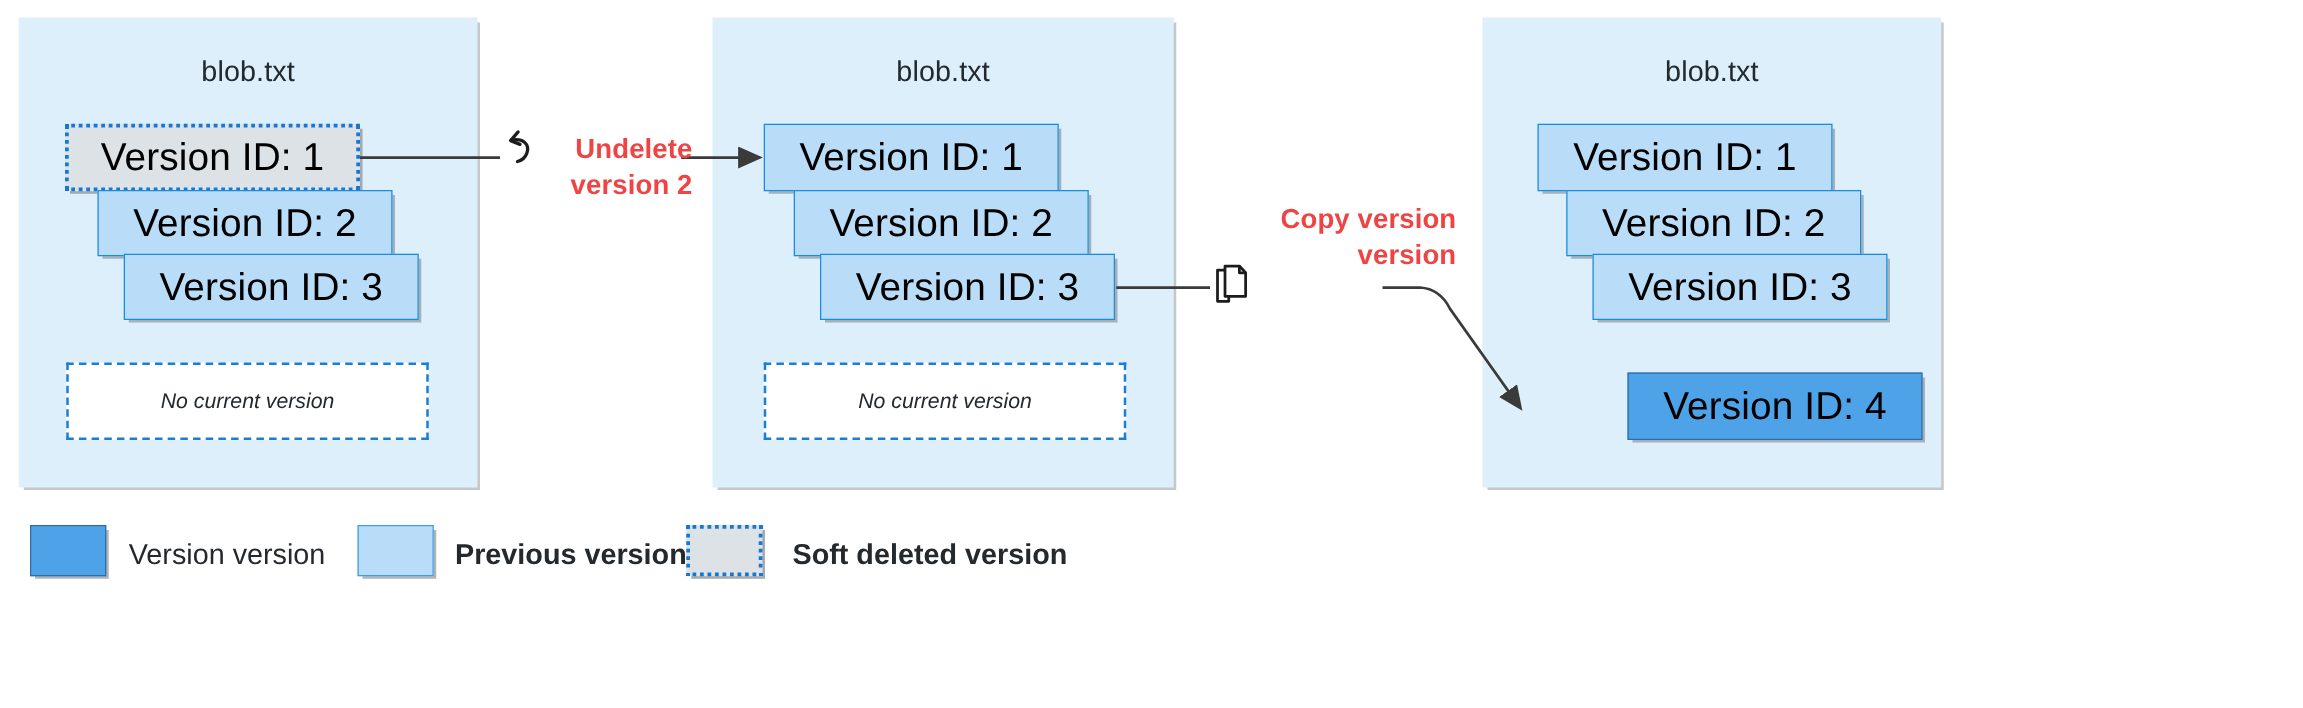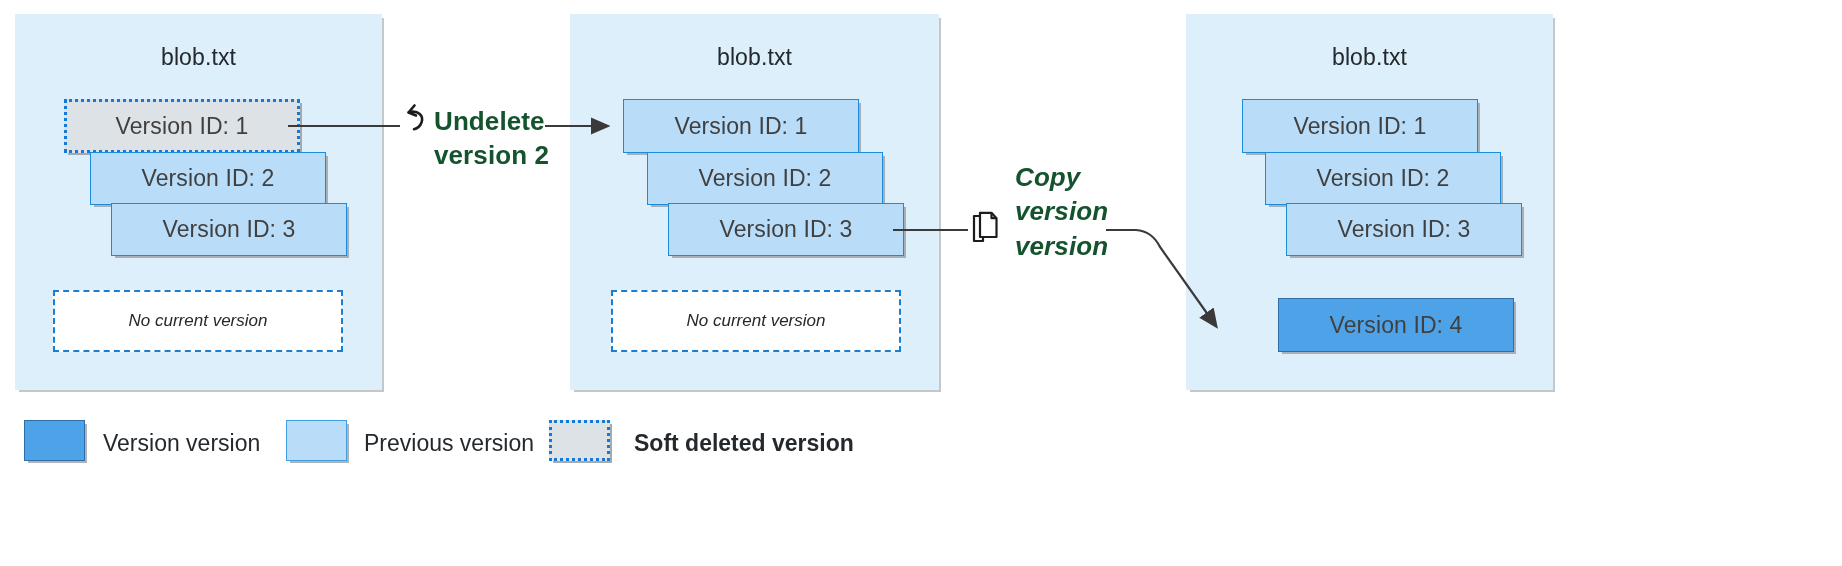--- a/index.html
+++ b/index.html
@@ -29,24 +29,23 @@
     letter-spacing:.1px;
   }
 
   
   .vbox{
     position:absolute;
     box-sizing:border-box;
     display:flex;
     align-items:center;
     justify-content:center;
-    font-size:23px;
-    color:#404040;
+    font-size:31px;
+    color:#000000;
     letter-spacing:.1px;
-    margin-left:12px;
   }
   .vbox.prev{
     background:#b9ddf8;
     border:1.6px solid #1b8cdc;
     box-shadow:3px 3px 0 -1px rgba(150,155,160,.75);
   }
   .vbox.current{
     background:#4ea3e8;
     border:1.6px solid #2d6ea8;
     box-shadow:3px 3px 0 -1px rgba(150,155,160,.75);
@@ -67,25 +66,25 @@
     align-items:center;
     justify-content:center;
     font-size:17px;
     font-style:italic;
     color:#24292d;
   }
 
   
   .anno{
     position:absolute;
-    font-size:26px;
+    font-size:22px;
     font-weight:bold;
-    color:#14532d;
+    color:#ef4444;
     line-height:1.32;
-    text-align:left;
+    text-align:right;
     letter-spacing:.1px;
   }
 
   
   .legend{position:absolute;left:0;top:0;}
   .lg-sw{position:absolute;box-sizing:border-box;}
   .lg-sw.current{
     background:#4ea3e8;border:1.4px solid #2d6ea8;
     box-shadow:3px 3px 0 -1px rgba(150,155,160,.75);
   }
@@ -148,21 +147,21 @@
   </div>
   <div class="vbox prev" style="left:1230px;top:99px;width:236px;height:54px;">
     <span>Version ID: 1</span>
   </div>
   <div class="vbox prev" style="left:1253px;top:152px;width:236px;height:53px;">
     <span>Version ID: 2</span>
   </div>
   <div class="vbox prev" style="left:1274px;top:203px;width:236px;height:53px;">
     <span>Version ID: 3</span>
   </div>
-  <div class="vbox current" style="left:1266px;top:298px;width:236px;height:54px;">
+  <div class="vbox current" style="left:1302px;top:298px;width:236px;height:54px;">
     <span>Version ID: 4</span>
   </div>
 
   <svg class="overlay" viewBox="0 0 1842 566">
     <defs>
       <marker id="ah" markerWidth="9" markerHeight="9" refX="7.5" refY="4" orient="auto">
         <path d="M0,0 L9,4 L0,8 z" fill="#3a3a3a"></path>
       </marker>
     </defs>
 
@@ -184,29 +183,29 @@
       <path d="M7,0.8 L18.5,0.8 L23.5,6.2 L23.5,25 L7,25 Z" stroke="#1c1c1c" stroke-width="2.2" fill="#ffffff" stroke-linejoin="round"></path>
       <path d="M18.5,0.8 L18.5,6.2 L23.5,6.2" stroke="#1c1c1c" stroke-width="2.2" fill="none" stroke-linejoin="round"></path>
     </g>
   </svg>
 
   <div class="anno" style="left:434px;top:104px;width:120px;">
     <div>Undelete</div>
     <div>version 2</div>
   </div>
 
-  <div class="anno" style="left:1015px;top:160px;width:150px;font-style:italic;">
+  <div class="anno" style="left:1015px;top:160px;width:150px;">
     <div>Copy version</div>
     <div>version</div>
   </div>
 
   <div class="legend">
     <div class="lg-sw current" style="left:24px;top:420px;width:61px;height:41px;"></div>
     <div class="lg-label" style="left:103px;top:430px;">Version version</div>
 
     <div class="lg-sw prev" style="left:286px;top:420px;width:61px;height:41px;"></div>
-    <div class="lg-label" style="left:364px;top:430px;">Previous version</div>
+    <div class="lg-label" style="left:364px;top:430px;font-weight:bold;">Previous version</div>
 
     <div class="lg-sw deleted" style="left:549px;top:420px;width:61px;height:41px;"></div>
     <div class="lg-label" style="left:634px;top:430px;font-weight:bold;">Soft deleted version</div>
   </div>
 
 </div>
 
 </body></html>

